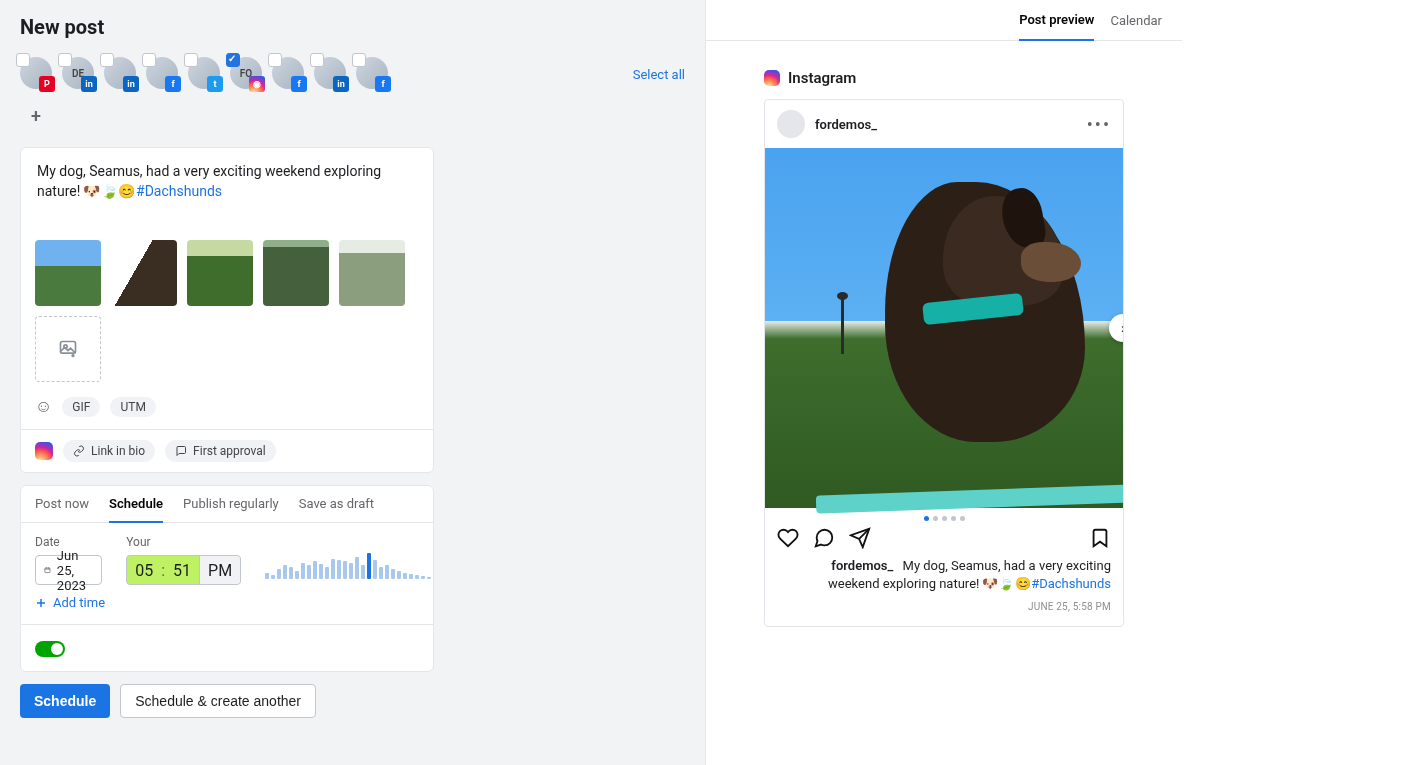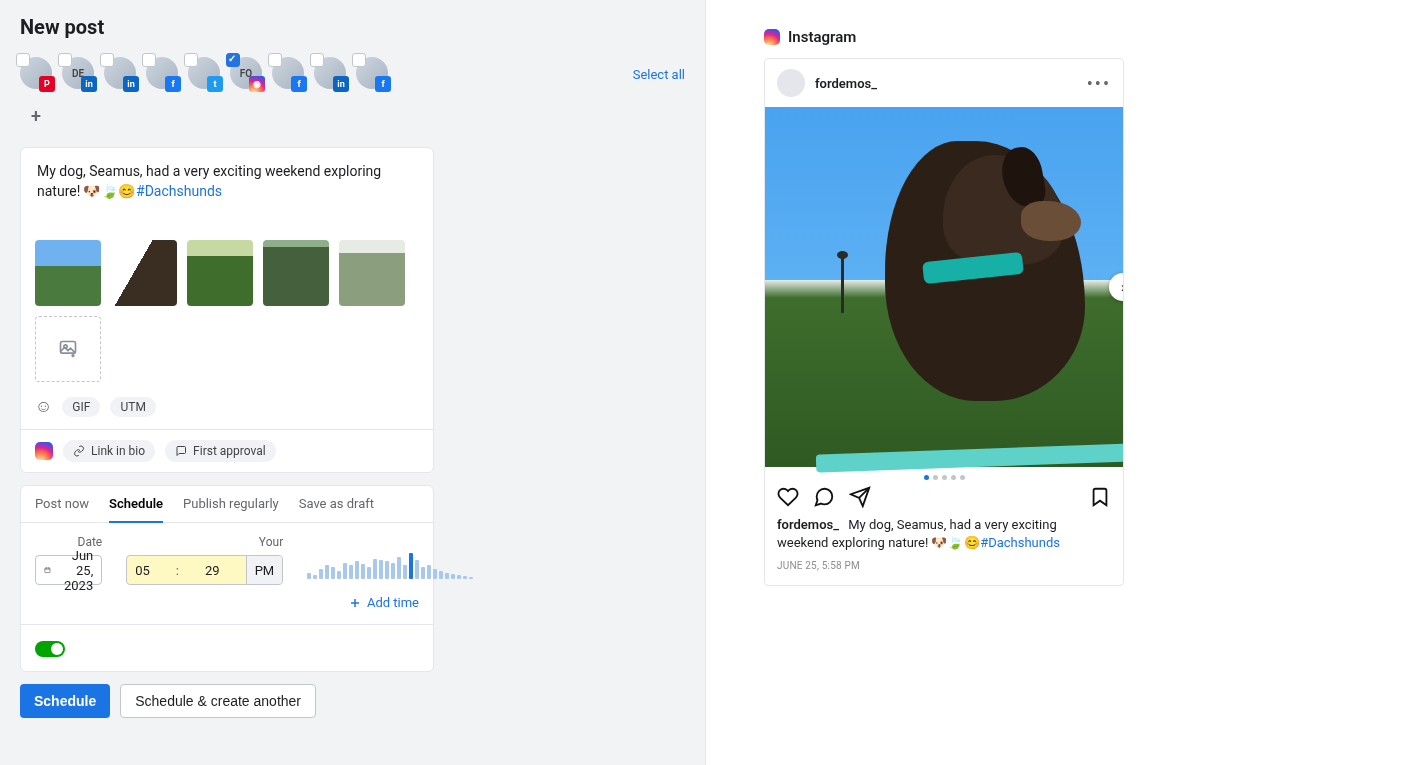--- a/index.html
+++ b/index.html
@@ -43,25 +43,25 @@
   .chip { background:#f0f2f5; border-radius:10px; padding:3px 10px; font-size:12px; color:#444; cursor:pointer; }
   .composer-foot { border-top:1px solid #e4e6eb; padding:10px 14px; display:flex; align-items:center; gap:10px; }
   .ig-circle { width:18px; height:18px; border-radius:5px; background: radial-gradient(circle at 30% 107%, #fdf497 0%, #fd5949 45%, #d6249f 60%, #285AEB 90%); }
   .pill { display:inline-flex; align-items:center; gap:6px; background:#f0f2f5; border-radius:12px; padding:4px 10px; font-size:12px; color:#444; cursor:pointer; }
   .pill svg { width:12px; height:12px; }
 
   .schedule-card { margin-top: 12px; }
   .tabs { display:flex; gap:20px; border-bottom:1px solid #e4e6eb; padding:0 14px; font-size:13px; color:#65676b; }
   .tab { padding:10px 0; cursor:pointer; }
   .tab.active { color:#050505; font-weight:600; border-bottom:2px solid #1b74e4; margin-bottom:-1px; }
-  .sched-body { padding:12px 14px;text-align:right; }
+  .sched-body { padding:12px 14px; }
   .sched-row { display:flex; gap:24px; align-items:flex-start; }
   .sched-col .lbl { font-size:12px; color:#65676b; margin-bottom:6px; display:block; }
   .date-input { display:inline-flex; align-items:center; border:1px solid #c0c6cc; border-radius:4px; height:30px; padding:0 8px; gap:6px; background:#fff; font-size:13px; }
-  .time-group { display:inline-flex; align-items:center; border:1px solid #c0c6cc; border-radius:4px; height:30px; overflow:hidden; background:#fef9c3; font-size:13px;gap:18px; }
+  .time-group { display:inline-flex; align-items:center; border:1px solid #c0c6cc; border-radius:4px; height:30px; overflow:hidden; background:#bef264; font-size:16px; }
   .time-seg { padding: 0 8px; }
   .time-sep { color:#65676b; }
   .time-ampm { background:#f0f2f5; border-left:1px solid #c0c6cc; padding:0 8px; height:100%; display:flex; align-items:center; }
   .traffic { display:flex; align-items:flex-end; gap:2px; height:28px; margin-top: 16px;}
   .bar { width:4px; background:#a9c8ee; border-radius:1px; }
   .bar.hl { background:#1b74e4; }
   .add-time { display:inline-flex; align-items:center; gap:6px; color:#1b74e4; font-size:13px; margin-top:10px; cursor:pointer; }
 
   .approval { border-top:1px solid #e4e6eb; padding:14px; display:flex; gap:10px; }
   .switch { width:30px; height:16px; border-radius:10px; background:#00a400; position:relative; flex:none; margin-top:2px; cursor:pointer; }
@@ -72,21 +72,21 @@
 
   .footer-btns { display:flex; gap:10px; margin-top:12px; }
   .btn-primary { background:#1b74e4; color:#fff; border:none; border-radius:4px; padding:8px 14px; font-size:14px; font-weight:600; cursor:pointer; }
   .btn-secondary { background:#fff; color:#1c1e21; border:1px solid #c0c6cc; border-radius:4px; padding:8px 14px; font-size:14px; cursor:pointer; }
 
   
   .right-head { display:flex; justify-content:flex-end; border-bottom:1px solid #e4e6eb; padding:0 20px; height:41px; align-items:flex-end; gap:16px; font-size:13px; color:#65676b; }
   .rtab { padding:12px 0; cursor:pointer; }
   .rtab.active { color:#050505; font-weight:600; border-bottom:2px solid #1b74e4; margin-bottom:-1px; }
   .right-body { flex:1; display:flex; justify-content:center; padding: 28px 0; overflow:auto; }
-  .pv-wrap { width: 360px; }
+  .pv-wrap { width: 360px; text-align: right; }
   .pv-label { display:flex; align-items:center; gap:8px; font-size:15px; font-weight:600; margin-bottom:12px; }
   .pv-label .ig-circle { width:16px; height:16px; }
   .ig-card { border:1px solid #e4e6eb; border-radius:4px; overflow:hidden; background:#fff;margin-top:12px; }
   .ig-head { display:flex; align-items:center; padding:10px 12px; gap:10px; }
   .ig-head .av { width:28px; height:28px; border-radius:50%; background:#e4e6eb; }
   .ig-head .name { font-weight:600; font-size:13px; }
   .ig-head .more { margin-left:auto; font-size:18px; color:#65676b; letter-spacing:2px; cursor:pointer; }
   .ig-img { width:100%; height: 360px; position:relative; background: linear-gradient(to bottom, #4aa3f0 0%, #5cb0f3 48%, #e8efe9 48%, #3e6d2d 53%, #2f5a22 100%); }
   .dog-shape { position:absolute; right:38px; top:34px; width:200px; height:260px; background:#2c1f16; border-radius: 40% 60% 50% 50% / 55% 70% 40% 50%; }
   .dog-head { position:absolute; right:22px; top:14px; width:120px; height:110px; background:#3a2a1f; border-radius: 60% 80% 50% 50% / 80% 90% 40% 50%; }
@@ -211,21 +211,21 @@
                   <path d="M3 9h18M8 3v4M16 3v4"></path>
                 </svg>
               <span>Jun 25, 2023</span>
             </div>
           </div>
           <div class="sched-col">
             <span class="lbl">Your</span>
             <div class="time-group">
               <span class="time-seg">05</span>
               <span class="time-sep">:</span>
-              <span class="time-seg">29</span>
+              <span class="time-seg">51</span>
               <span class="time-ampm">PM</span>
             </div>
           </div>
           <div class="sched-col">
             <div class="traffic" id="traffic">
                 <div class="bar" style="height: 6px;"></div>
                 <div class="bar" style="height: 4px;"></div>
                 <div class="bar" style="height: 10px;"></div>
                 <div class="bar" style="height: 14px;"></div>
                 <div class="bar" style="height: 12px;"></div>
@@ -267,20 +267,24 @@
       </div>
     </div>
 
     <div class="footer-btns">
       <button class="btn-primary">Schedule</button>
       <button class="btn-secondary">Schedule &amp; create another</button>
     </div>
   </div>
 
   <div class="right">
+    <div class="right-head">
+      <div class="rtab active">Post preview</div>
+      <div class="rtab">Calendar</div>
+    </div>
     <div class="right-body">
       <div class="pv-wrap">
         <div class="pv-label">
           <span class="ig-circle"></span>
           <span>Instagram</span>
         </div>
         <div class="ig-card">
           <div class="ig-head">
             <div class="av"></div>
             <div class="name">fordemos_</div>

